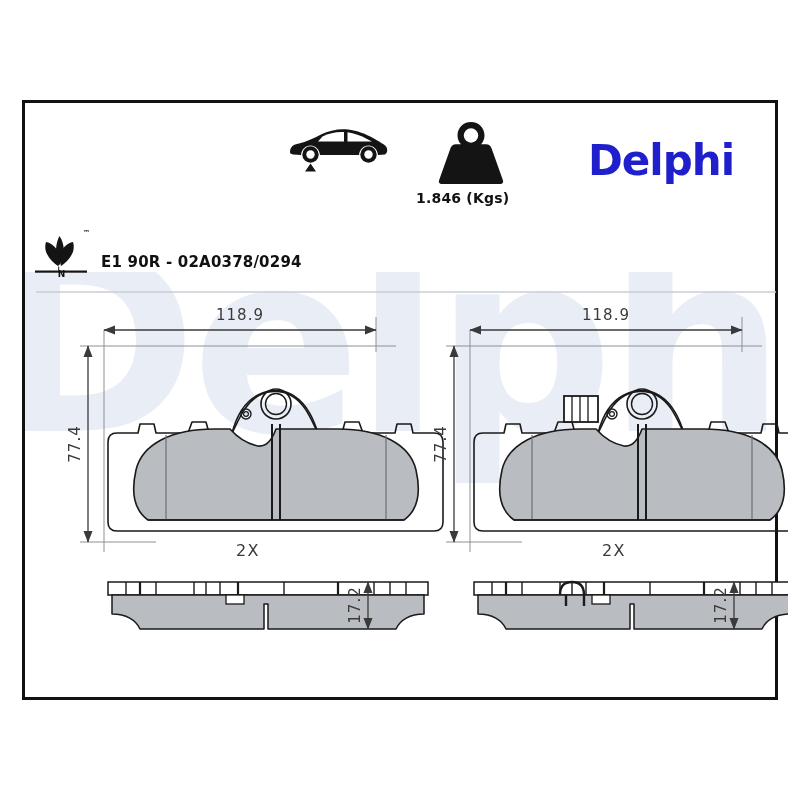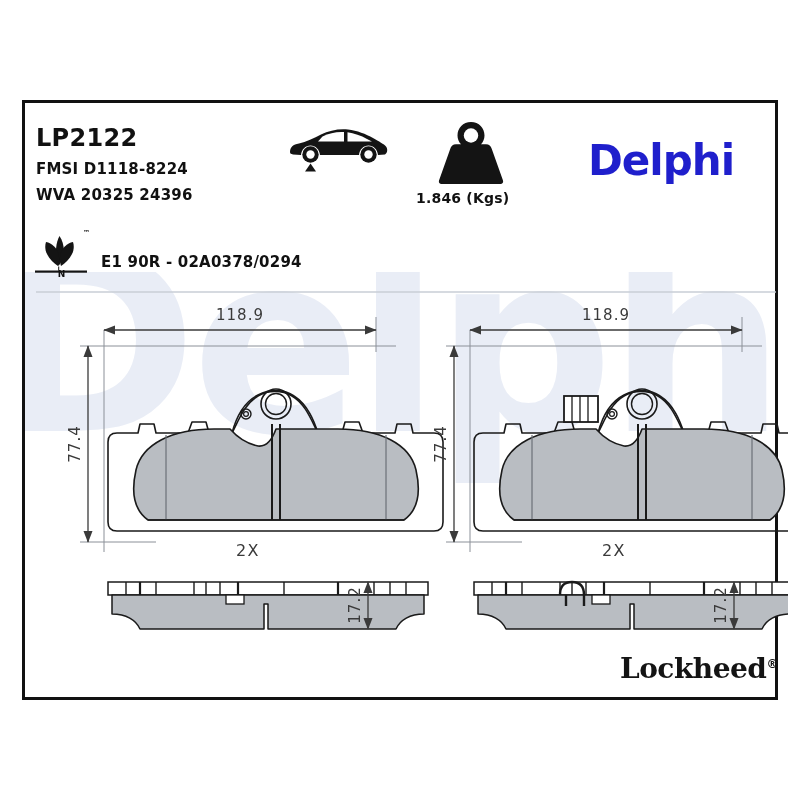--- a/index.html
+++ b/index.html
@@ -204,25 +204,20 @@
 <body>
 
 <div id="sheet">
 
   <div class="watermark">
     <div class="watermark-text">Delphi</div>
   </div>
 
   <div class="frame"></div>
 
-  <div class="hdr">
-    <div class="hdr-part">LP2122</div>
-    <div class="hdr-line">FMSI D1118-8224</div>
-    <div class="hdr-line">WVA 20325 24396</div>
-  </div>
 
   <div class="eco-row">
     <div class="eco-mark">
       <svg width="58" height="50" viewBox="0 0 58 50">
         <g fill="#141414">
           <path d="M26.5 8 C30 13 31.5 20 30.5 26 C29.5 32 27 36 25.5 38 C24 34 22.5 28 23 21 C23.5 15 24.8 11 26.5 8 Z"></path>
           <path d="M13 14 C19 15 24 20 25.5 26 C26.6 30.5 26 35 25 38 C21 35.5 16.5 31 14 26 C12 22 11.8 17.5 13 14 Z"></path>
           <path d="M40 14 C41.2 17.5 41 22 39 26 C36.5 31 32 35.5 28 38 C27 35 26.4 30.5 27.5 26 C29 20 34 15 40 14 Z"></path>
           <path d="M25.2 38.5 L26.2 38.5 L26.2 42.5 L25.2 42.5 Z"></path>
         </g>
@@ -252,23 +247,20 @@
   <div class="weight-wrap">
     <svg class="weight-icon" viewBox="0 0 76 66">
       <path d="M38 2 C46 2 51.5 8 51.5 15.5 C51.5 19 50.2 22 48 24.2 L53 24.2 C56 24.2 58 26 58.8 29 L70 60.5 C70.6 62.5 69.4 64 67.4 64 L8.6 64 C6.6 64 5.4 62.5 6 60.5 L17.2 29 C18 26 20 24.2 23 24.2 L28 24.2 C25.8 22 24.5 19 24.5 15.5 C24.5 8 30 2 38 2 Z" fill="#141414"></path>
       <circle cx="38" cy="15.5" r="7.2" fill="#ffffff"></circle>
     </svg>
     <div class="weight-label">1.846 (Kgs)</div>
   </div>
 
   <div class="delphi-logo" style="color:#1f1fcc">Delphi</div>
 
-  <div class="lockheed-logo">
-    <span>Lockheed</span><sup>®</sup>
-  </div>
 
   <div class="drawing">
     <svg width="752" height="596" viewBox="0 0 752 596">
 
       <line x1="0" y1="190" x2="740" y2="190" stroke="#c9ced6" stroke-width="1.5"></line>
 
       <defs>
 
         <marker id="arrR" markerWidth="9" markerHeight="7" refX="8.5" refY="3.5" orient="auto">
           <path d="M0,0 L9,3.5 L0,7 z" fill="#3a3a3a"></path>

